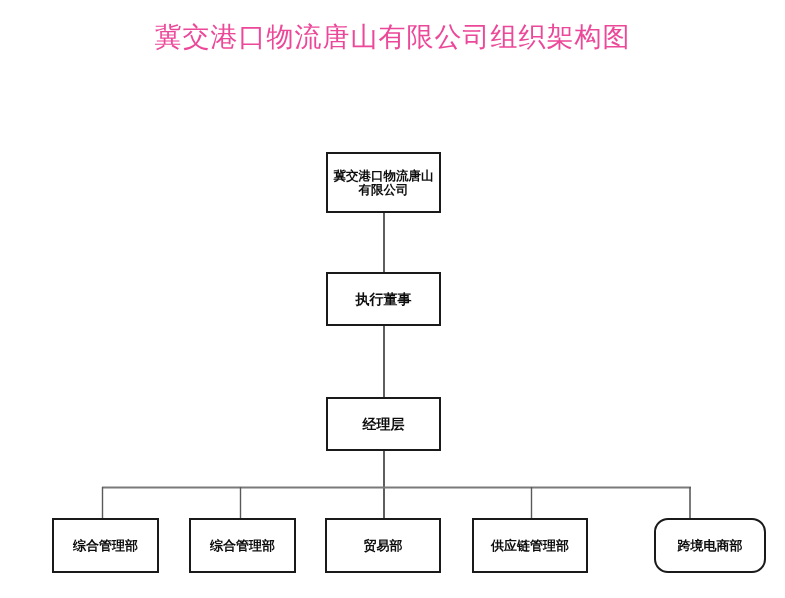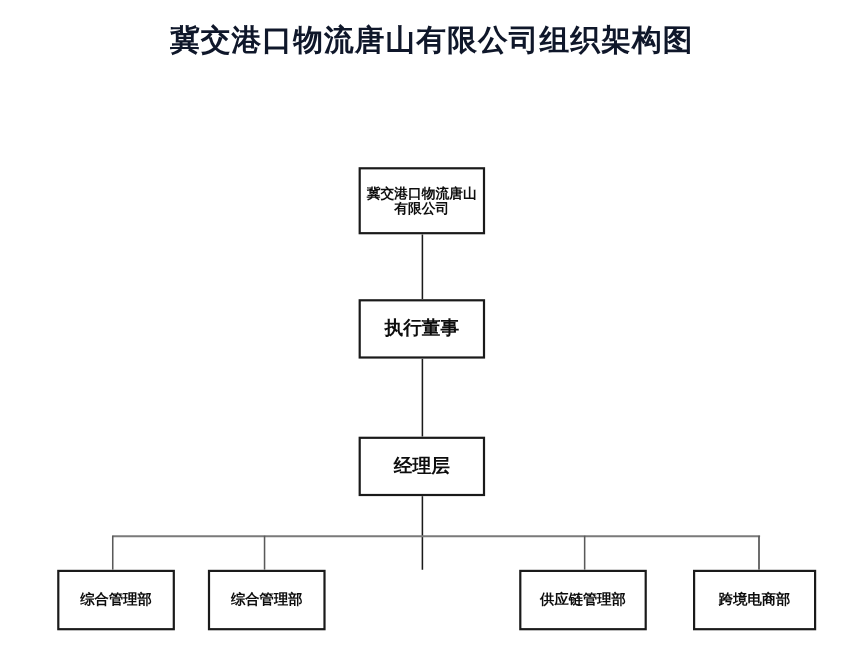--- a/index.html
+++ b/index.html
@@ -25,23 +25,23 @@
 
   
   .chart-title {
     position: absolute;
     left: 0;
     top: 20px;
     width: 785px;
     text-align: center;
     font-family: "DejaVu Serif", "Liberation Serif", serif;
     font-size: 27px;
-    font-weight: 700;
+    font-weight: 400;
     letter-spacing: 1px;
-    color: #0f172a;
+    color: #ec4899;
     line-height: 34px;
     white-space: nowrap;
   }
 
   
   .connectors {
     position: absolute;
     left: 0;
     top: 0;
     width: 785px;
@@ -53,21 +53,21 @@
   .node {
     position: absolute;
     box-sizing: border-box;
     background: #ffffff;
     border: 2px solid #1a1a1a;
     display: flex;
     align-items: center;
     justify-content: center;
     text-align: center;
     font-family: "DejaVu Sans", "Liberation Sans", sans-serif;
-    font-size: 17px;
+    font-size: 14px;
     font-weight: 700;
     color: #0d0d0d;
     line-height: 19px;
     padding: 0 4px;
   }
 
   .node-root {
     left: 326px;
     top: 152px;
     width: 115px;
@@ -94,21 +94,21 @@
     top: 518px;
     width: 107px;
     height: 55px;
     font-size: 13px;
   }
 
   .node-dept.dept-0 { left: 52px;  width: 107px; }
   .node-dept.dept-1 { left: 189px; width: 107px; }
   .node-dept.dept-2 { left: 325px; width: 116px; }
   .node-dept.dept-3 { left: 472px; width: 116px; }
-  .node-dept.dept-4 { left: 630px; width: 112px; }
+  .node-dept.dept-4 { left: 654px; width: 112px; border-radius: 14px; }
 
   .node-label {
     display: block;
     width: 100%;
   }
 </style>
 </head>
 <body>
 
 <div id="chart-canvas">
@@ -144,20 +144,23 @@
   </div>
 
   <div class="node node-manager">
     <span class="node-label">经理层</span>
   </div>
 
   <div class="node node-dept dept-1">
     <span class="node-label">综合管理部</span>
   </div>
 
+  <div class="node node-dept dept-2">
+    <span class="node-label">贸易部</span>
+  </div>
 
   <div class="node node-dept dept-3">
     <span class="node-label">供应链管理部</span>
   </div>
 
   <div class="node node-dept dept-4">
     <span class="node-label">跨境电商部</span>
   </div>
 
 </div>

